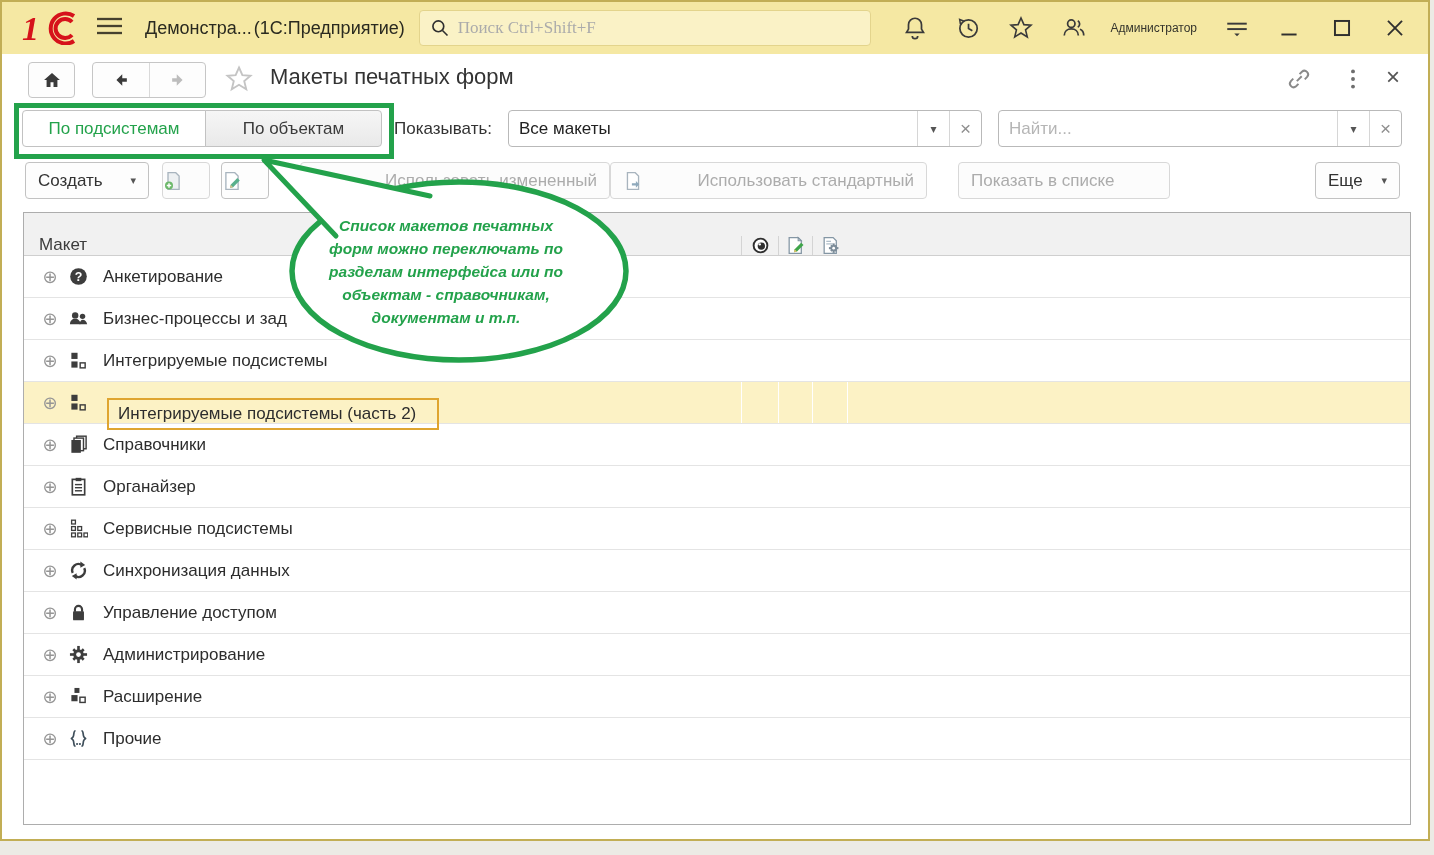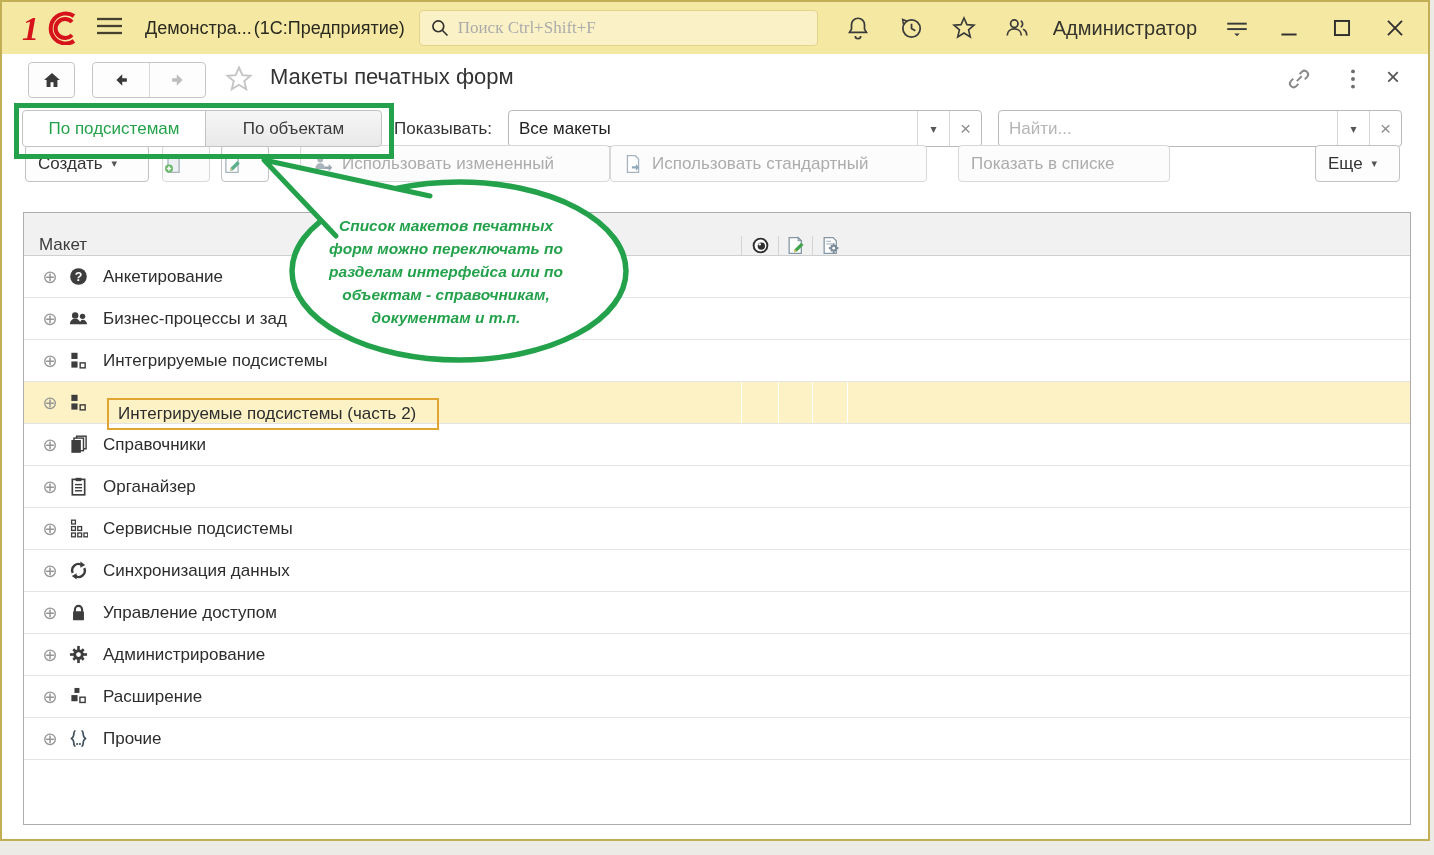--- a/index.html
+++ b/index.html
@@ -18,21 +18,21 @@
   .app-kind{margin-left:2px; font-size:18px; color:#2A2A20; white-space:nowrap;}
   .tsearch{margin-left:14px; width:452px; height:36px; background:#FAF2C6; border:1px solid #E3D48C;
            border-radius:4px; display:flex; align-items:center; padding:0 10px;}
   .tsearch svg{width:20px; height:20px; flex:none;}
   .tsearch input{flex:1; margin-left:8px; border:none; outline:none; background:transparent; font-size:17px; color:#333;
                  font-family:Liberation Serif, serif;}
   .tsearch input::placeholder{color:#ABABAB;}
   .tb-icons{margin-left:auto; display:flex; align-items:center;}
   .tb-ic{width:26px; height:26px; margin-left:27px; flex:none; cursor:pointer;}
   .tb-ic svg{width:100%; height:100%;}
-  .user-name{margin-left:23px; font-size:20px; color:#34342C; white-space:nowrap;}
+  .user-name{margin-left:23px; font-size:12px; color:#34342C; white-space:nowrap;}
   .winctl{margin-left:26px;}
 
   
   .fbtn{position:absolute; background:#FDFDFD; border:1px solid #C6C6C6; border-radius:4px;
         display:flex; align-items:center; justify-content:center;}
   .home-btn{left:26px; top:60px; width:47px; height:36px;}
   .nav-group{left:90px; top:60px; width:114px; height:36px; padding:0;}
   .nav-half{width:50%; height:100%; display:flex; align-items:center; justify-content:center;}
   .nav-half + .nav-half{border-left:1px solid #D9D9D9;}
   .form-star{position:absolute; left:222px; top:62px; width:30px; height:30px;}
@@ -55,22 +55,22 @@
   .combo-find{left:996px; width:404px;}
   .combo-text{flex:1; display:flex; align-items:center; padding:0 10px; font-size:17px; color:#222; overflow:hidden; white-space:nowrap;}
   .combo input{flex:1; border:none; outline:none; padding:0 10px; font-size:17px; color:#333; font-family:"Liberation Sans",sans-serif; background:transparent;}
   .combo input::placeholder{color:#B5B5B5;}
   .combo-sep{width:1px; background:#D6D6D6; margin:0;}
   .combo-btn{width:31px; flex:none; display:flex; align-items:center; justify-content:center; cursor:pointer;}
   .caret{font-size:12px; color:#555;}
   .clearx{font-size:19px; color:#8F8F8F;}
 
   
-  .tbtn{position:absolute; top:143px; height:37px; background:#FDFDFD; border:1px solid #C2C2C2; border-radius:4px;
-        display:flex; align-items:center; justify-content:flex-start; font-size:17px; color:#333; cursor:pointer; padding:0 12px;}
+  .tbtn{position:absolute; top:160px; height:37px; background:#FDFDFD; border:1px solid #C2C2C2; border-radius:4px;
+        display:flex; align-items:center; justify-content:space-between; font-size:17px; color:#333; cursor:pointer; padding:0 12px;}
   .tbtn.icononly{padding:0;}
   .tbtn.dis{color:#ACACAC; border-color:#D8D8D8; background:#FCFCFC; cursor:default;}
   .tbtn .bi{width:20px; height:20px; margin-right:9px; flex:none;}
   .tbtn .bi svg{width:100%; height:100%;}
   .tbtn .c{font-size:11px; color:#555; margin-left:9px;}
   .b-create{left:23px; width:124px;}
   .b-ic1{left:160px; width:48px;}
   .b-ic2{left:219px; width:48px;}
   .b-usemod{left:298px; width:310px;}
   .b-usestd{left:608px; width:317px;}

